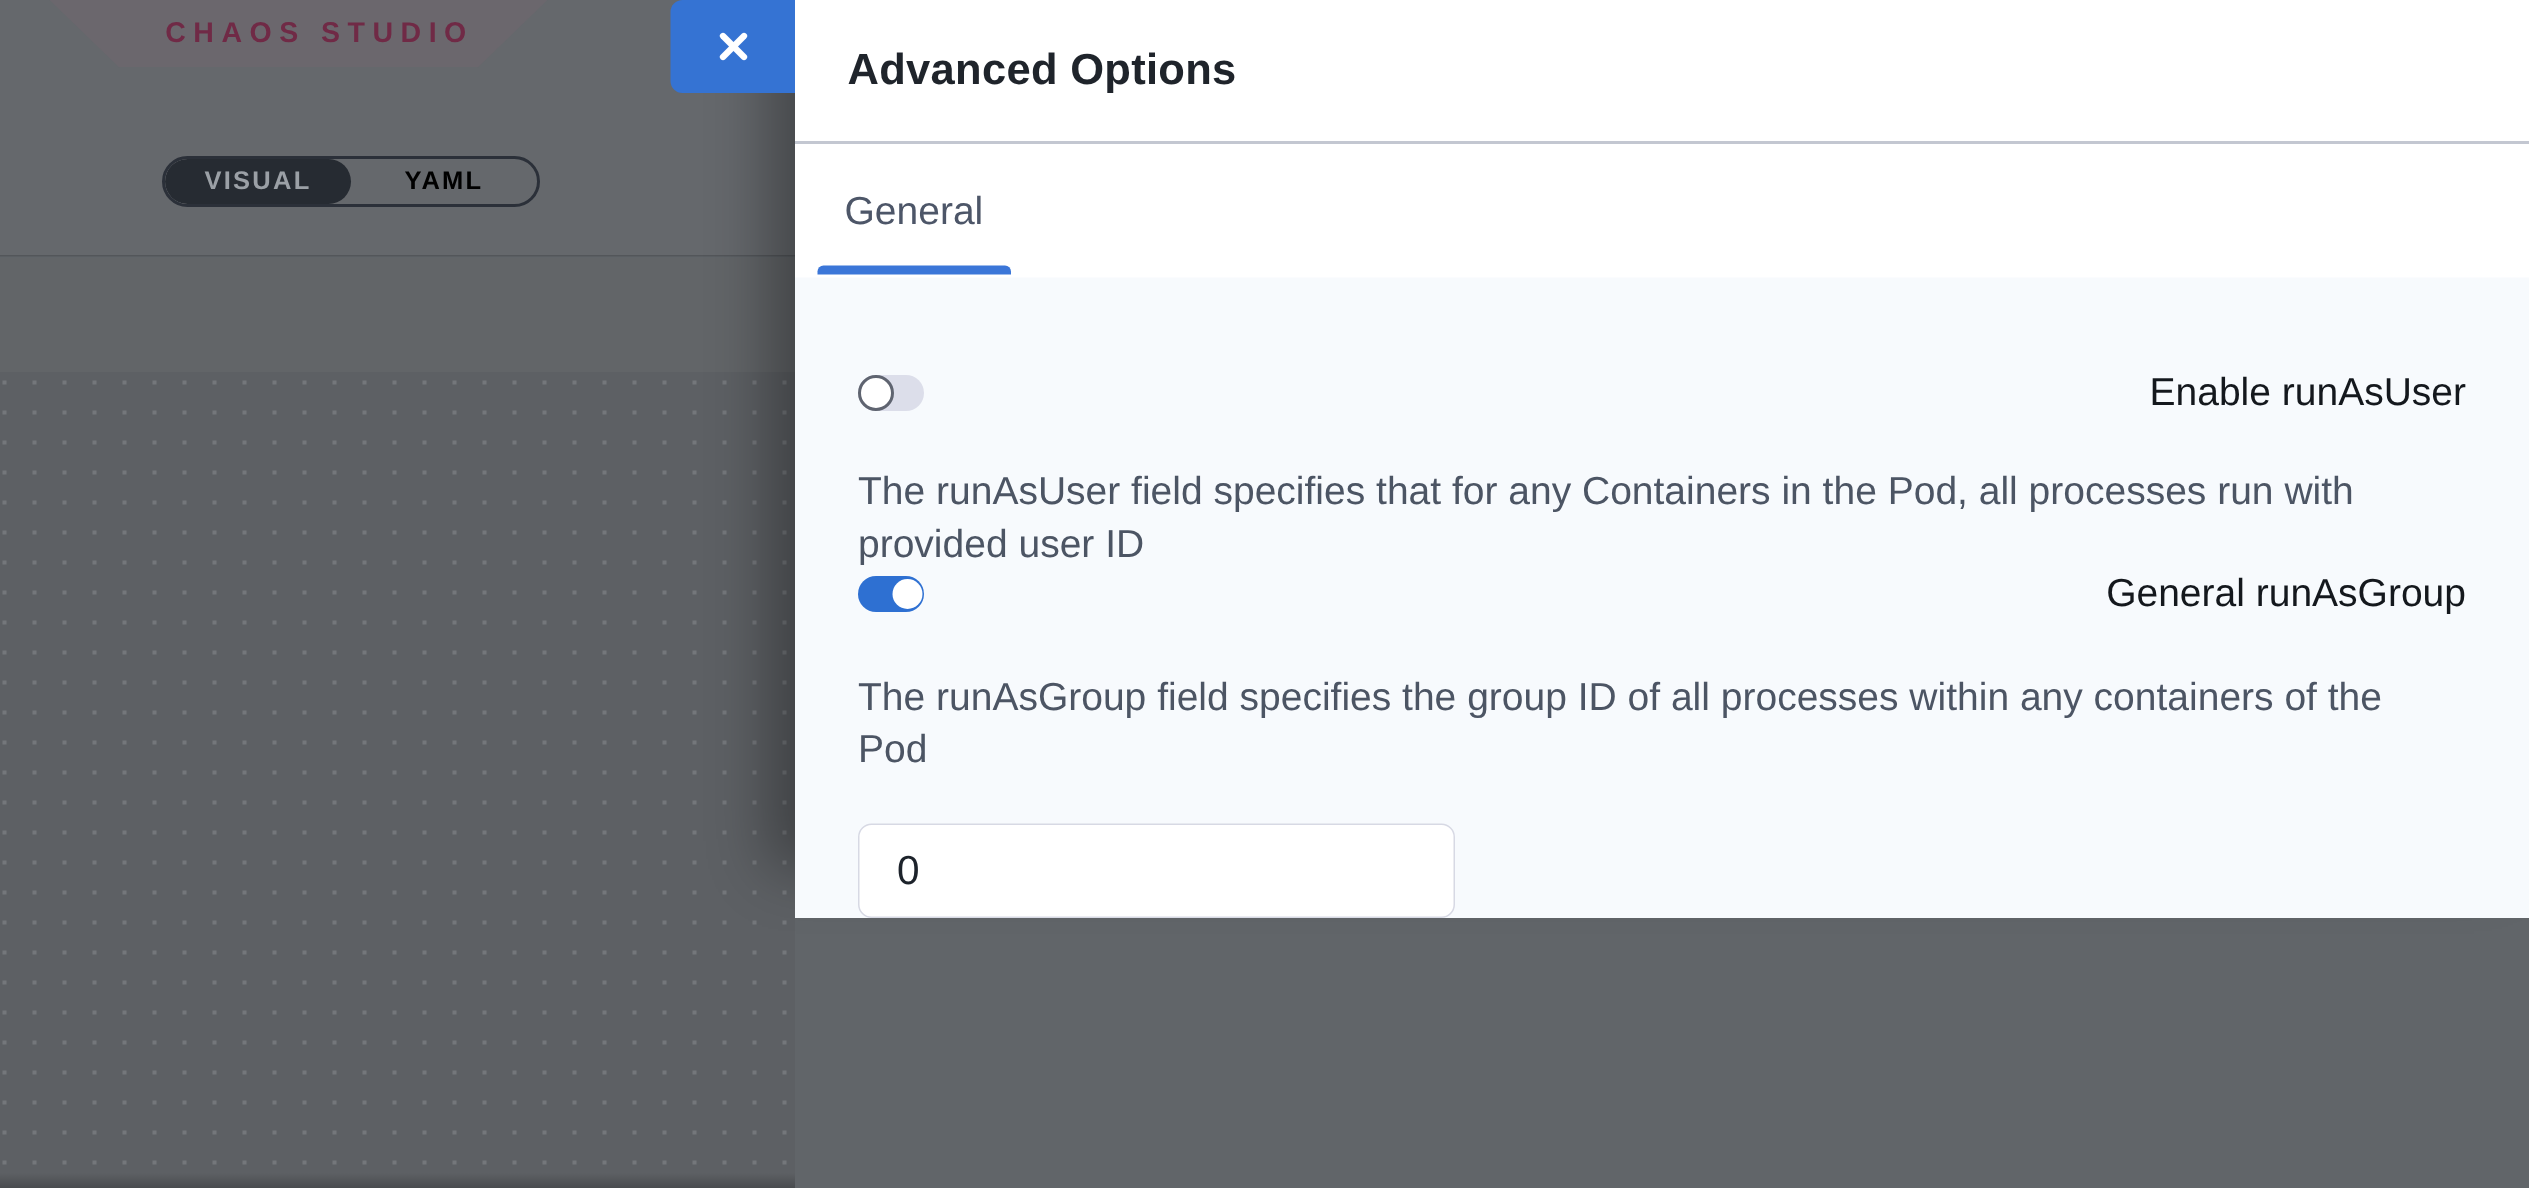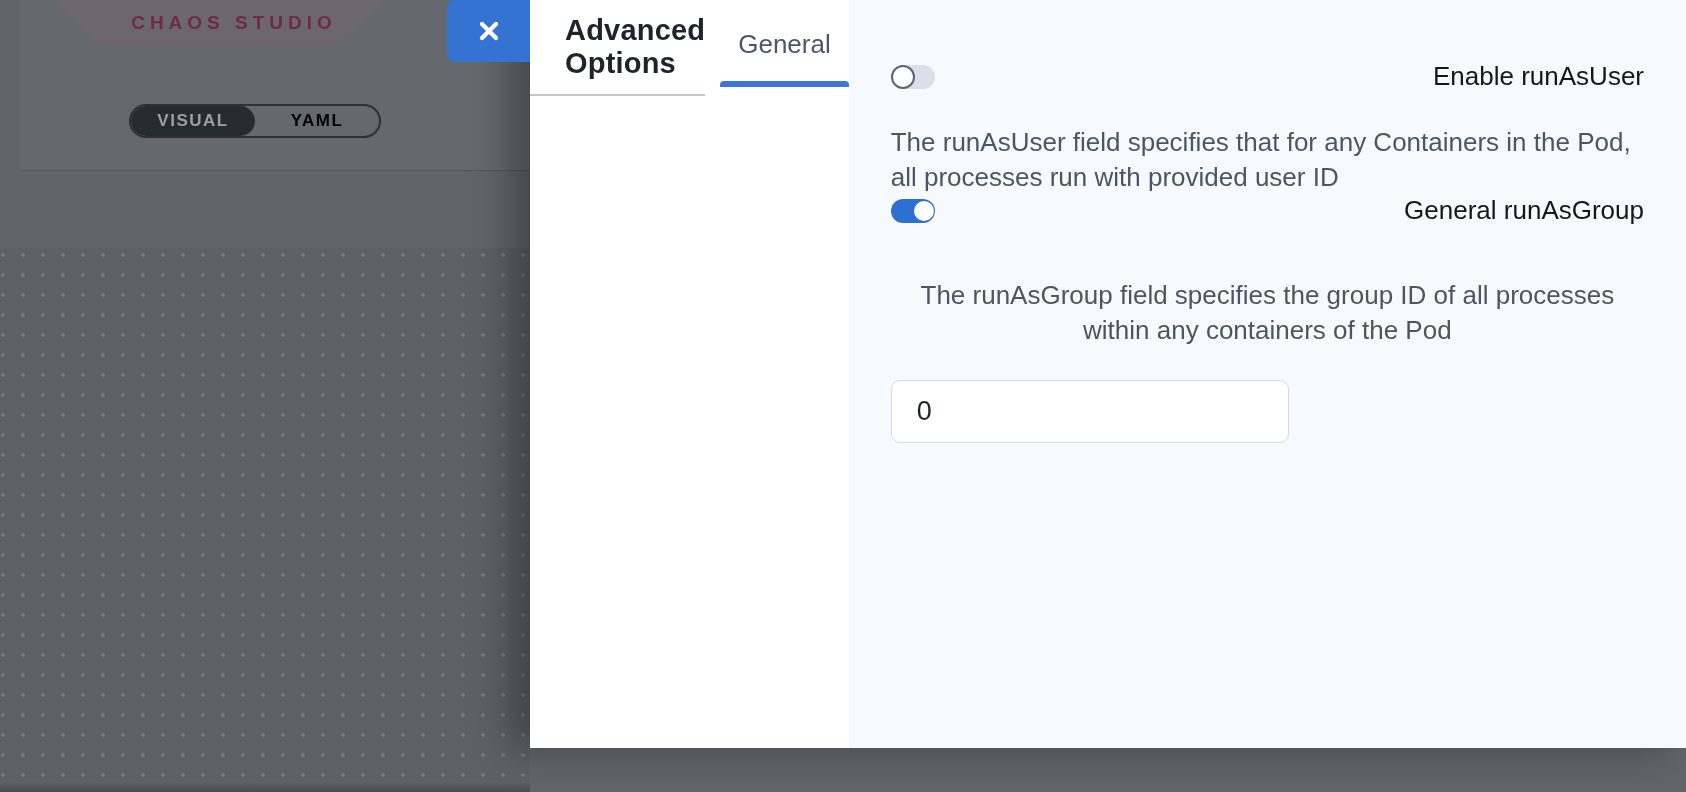--- a/index.html
+++ b/index.html
@@ -13,21 +13,20 @@
 
   
   .canvas-area {
     position: absolute; left: 0; top: 0; width: 530px; height: 792px;
     background: #616569;
   }
   .canvas-toolbar {
     position: absolute; left: 0; top: 0; width: 100%; height: 171px;
     background: #65686c;
     border-bottom: 1px solid #53565a;
-    margin-left: 21px;
   }
   .brand-banner {
     position: absolute; left: 33px; top: 0; width: 332px; height: 45px;
     background: #6b676d;
     clip-path: polygon(0 0, 100% 0, 86% 100%, 14% 100%);
     display: flex; align-items: center; justify-content: center;
   }
   .brand-banner span {
     font-size: 19px; font-weight: bold; letter-spacing: 5px;
     color: #702a46; padding-left: 28px;
@@ -65,24 +64,24 @@
   
   .close-btn {
     position: absolute; left: 447px; top: 0; width: 83px; height: 62px;
     background: #3573d3; border: none; border-radius: 8px 0 0 8px;
     display: flex; align-items: center; justify-content: center;
     cursor: pointer; z-index: 40;
   }
 
   
   .drawer {
-    position: absolute; left: 530px; top: 0; width: 1156px; height: 748px;
+    position: absolute; left: 530px; top: 0; width: 1156px; height: 579px;
     background: #ffffff; z-index: 30;
     box-shadow: -18px 0 38px rgba(0,0,0,0.33);
-    display: flex; flex-direction: row;
+    display: flex; flex-direction: column;
   }
   .drawer-header {
     height: 96px; flex: 0 0 96px;
     display: flex; align-items: center;
     padding-left: 35px;
     border-bottom: 2px solid #c3c7d1;
     background: #ffffff;
   }
   .drawer-title {
     font-size: 29px; font-weight: 600; color: #1f242b; letter-spacing: 0.2px;
@@ -121,21 +120,21 @@
   .switch.on .knob {
     position: absolute; right: 1px; top: 2px;
     width: 20px; height: 20px; border-radius: 50%;
     background: #ffffff;
   }
   .toggle-label { font-size: 26px; color: #14181d; }
   .field-desc {
     margin-top: 33px; max-width: 1045px;
     font-size: 26px; line-height: 35px; color: #4c5564;
   }
-  .row2-desc { margin-top: 52px; text-align: center; }
+  .row2-desc { margin-top: 36px; }
   .num-input {
     display: block; margin-top: 32px;
     width: 398px; height: 63px;
     border: 1.5px solid #d7d9e4; border-radius: 9px;
     background: #ffffff; padding-left: 25px;
     font-size: 27px; color: #1d232b; font-family: inherit;
     outline: none;
   }
 </style>
 </head>

